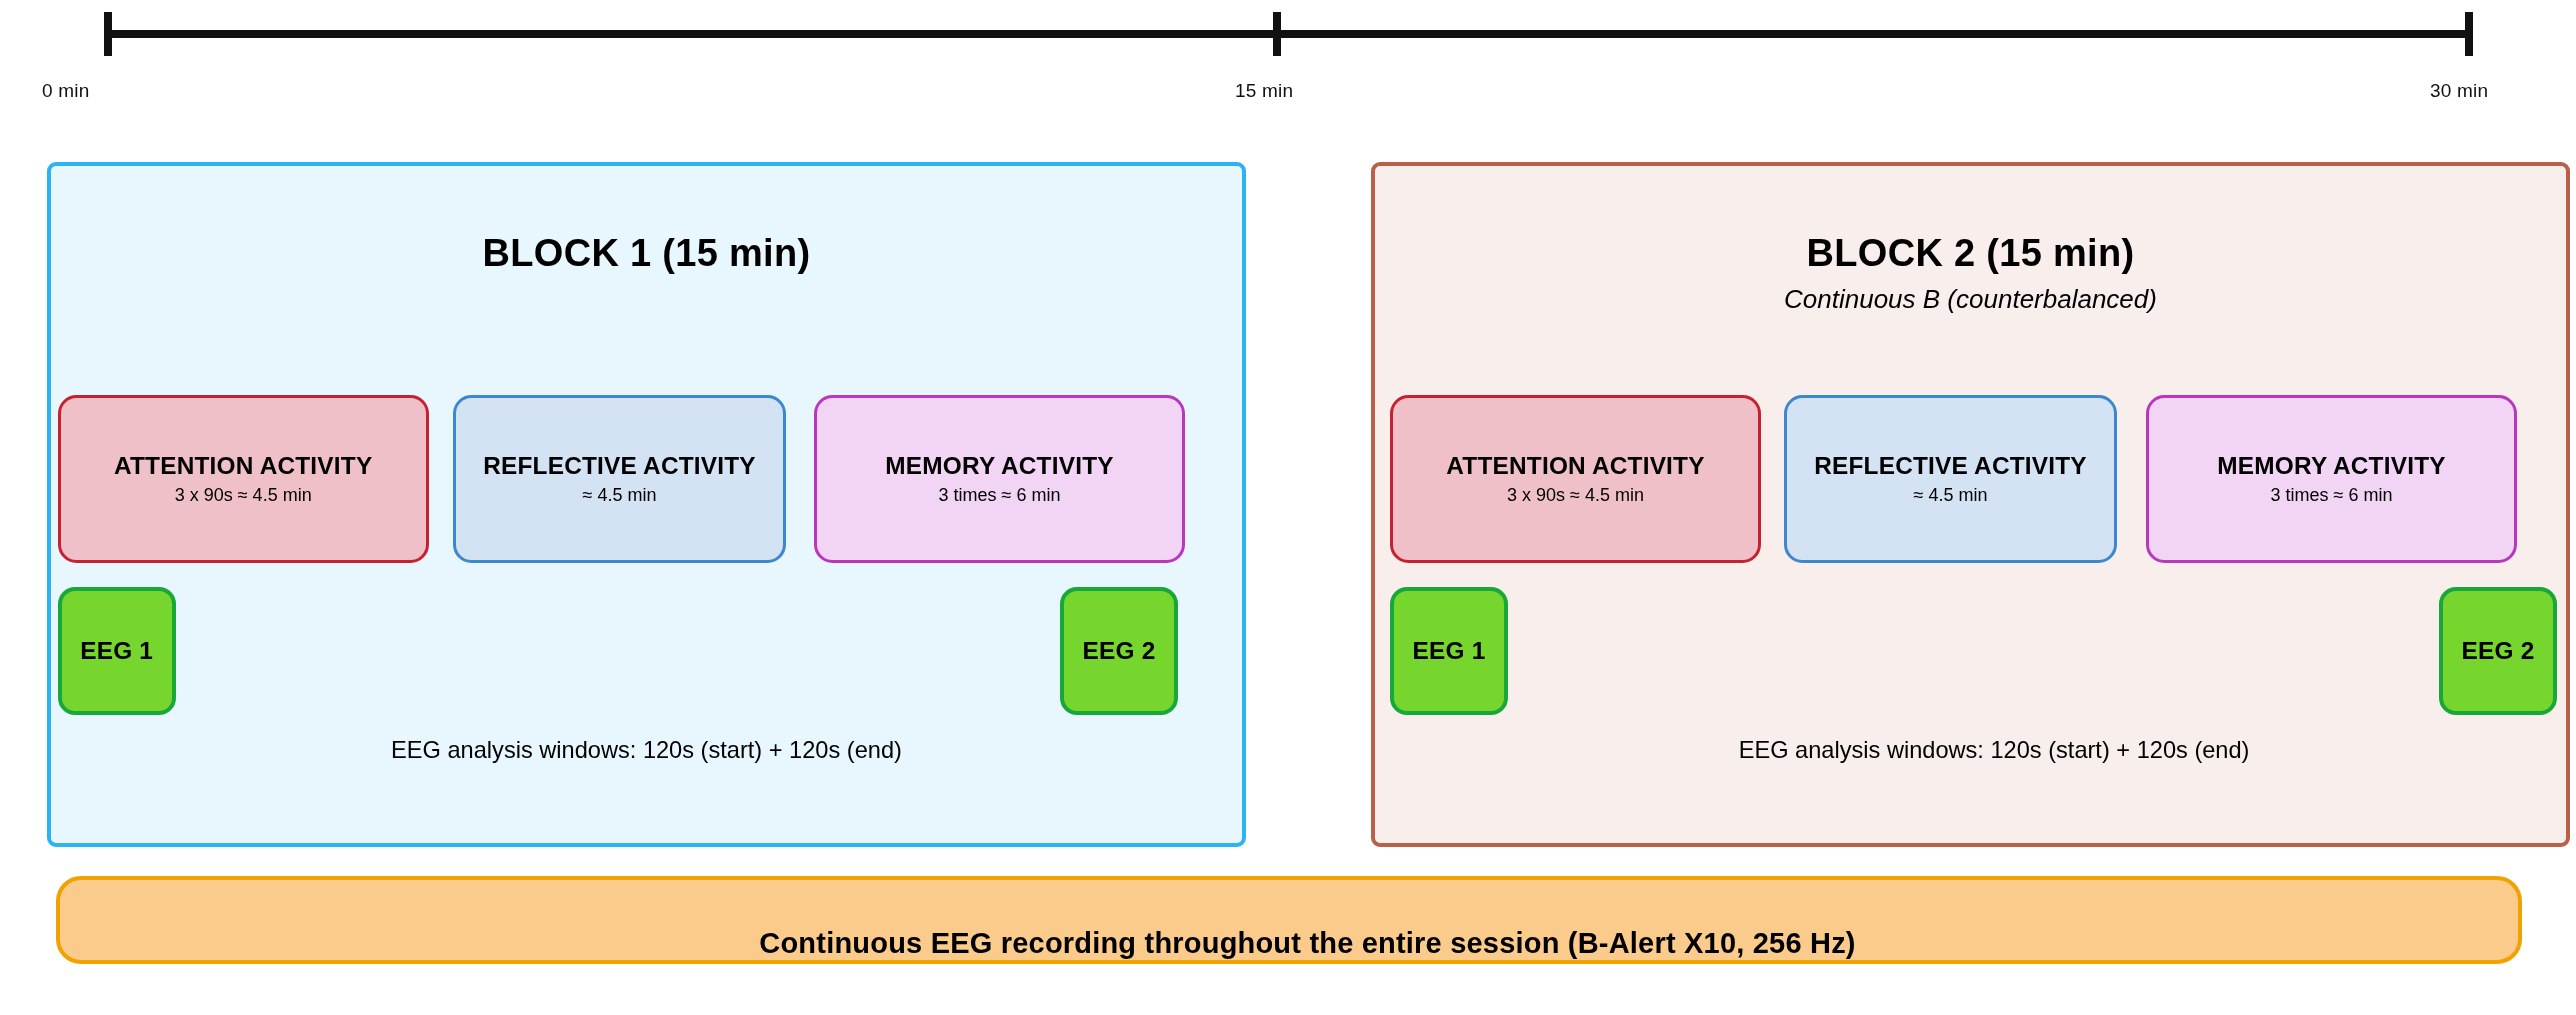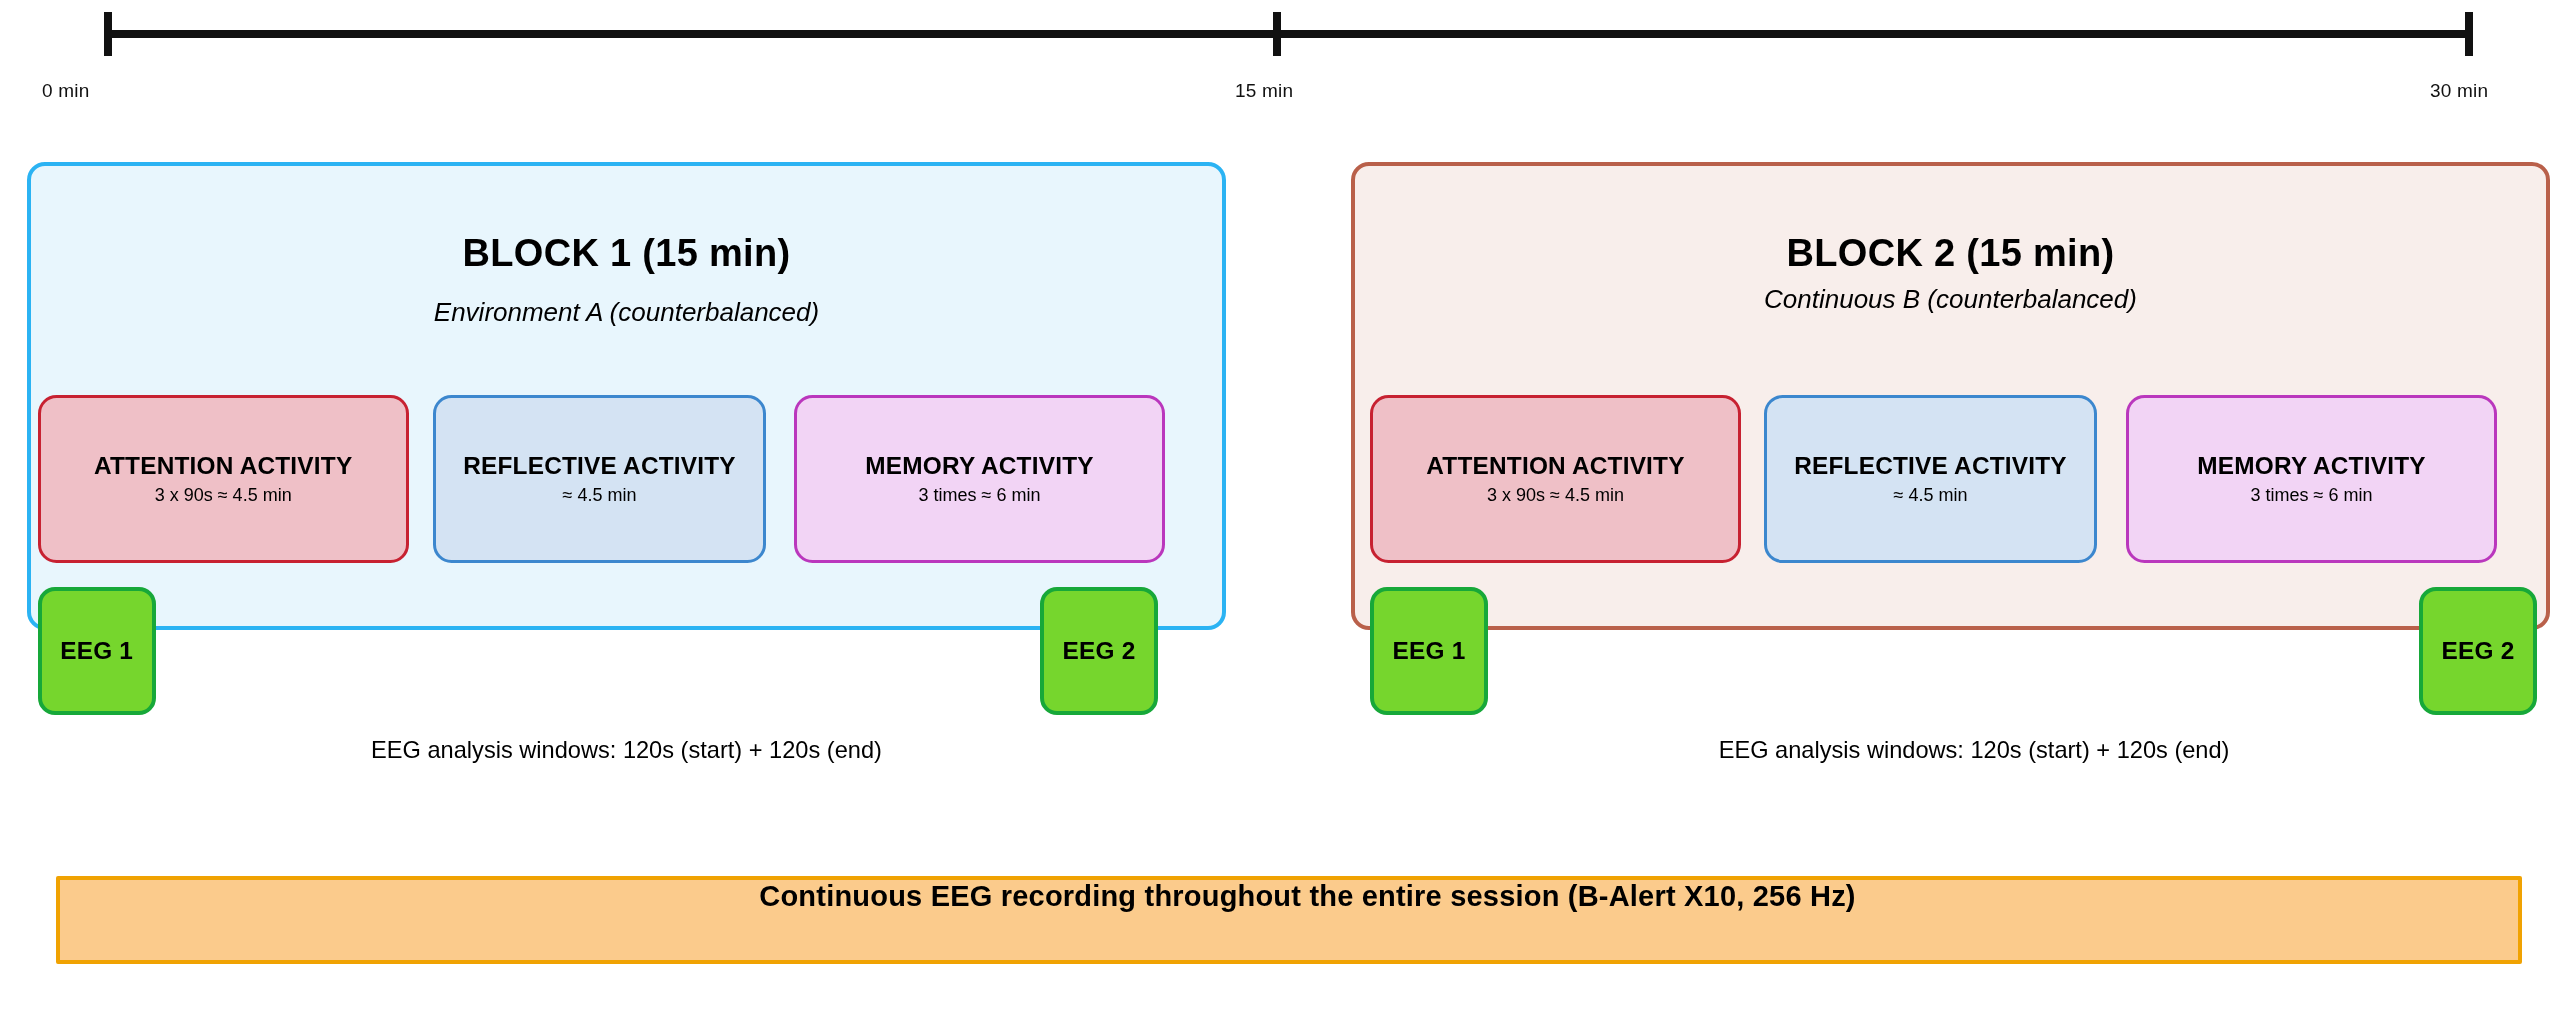--- a/index.html
+++ b/index.html
@@ -52,23 +52,24 @@
     letter-spacing: 0.2px;
   }
   .tl-label.l0  { left: 42px; }
   .tl-label.l15 { left: 1235px; }
   .tl-label.l30 { left: 2388px; margin-left: 42px; }
 
   
   .block {
     position: absolute;
     top: 162px;
-    height: 468px;
-    border-radius: 18px;
-    box-sizing: border-box;
+    height: 685px;
+    border-radius: 9px;
+    box-sizing: border-box;
+    margin-left: 20px;
   }
   #block-1 {
     left: 27px;
     width: 1199px;
     background: #E8F6FD;
     border: 4.2px solid #2BB3F3;
   }
   #block-2 {
     left: 1351px;
     width: 1199px;
@@ -188,23 +189,23 @@
   
   #eeg-banner {
     position: absolute;
     left: 56px;
     top: 876px;
     width: 2466px;
     height: 88px;
     box-sizing: border-box;
     background: #FBCB8C;
     border: 4.2px solid #F0A202;
-    border-radius: 2px;
+    border-radius: 25px;
     display: flex;
-    align-items: flex-start;
+    align-items: flex-end;
     justify-content: center;
     padding-left: 37px;
   }
   #eeg-banner .banner-text {
     font-size: 29px;
     font-weight: 700;
     letter-spacing: 0.2px;
     text-align: center;
   }
 </style>
@@ -216,21 +217,20 @@
   <div class="tl-tick t0"></div>
   <div class="tl-tick t15"></div>
   <div class="tl-tick t30"></div>
   <div class="tl-label l0">0 min</div>
   <div class="tl-label l15">15 min</div>
   <div class="tl-label l30">30 min</div>
 </div>
 
 <div class="block" id="block-1">
   <div class="block-title">BLOCK 1 (15 min)</div>
-  <div class="block-subtitle">Environment A (counterbalanced)</div>
 
   <div class="activity act-attention">
     <div class="act-title">ATTENTION ACTIVITY</div>
     <div class="act-sub">3 x 90s ≈ 4.5 min</div>
   </div>
 
   <div class="activity act-reflective">
     <div class="act-title">REFLECTIVE ACTIVITY</div>
     <div class="act-sub">≈ 4.5 min</div>
   </div>

